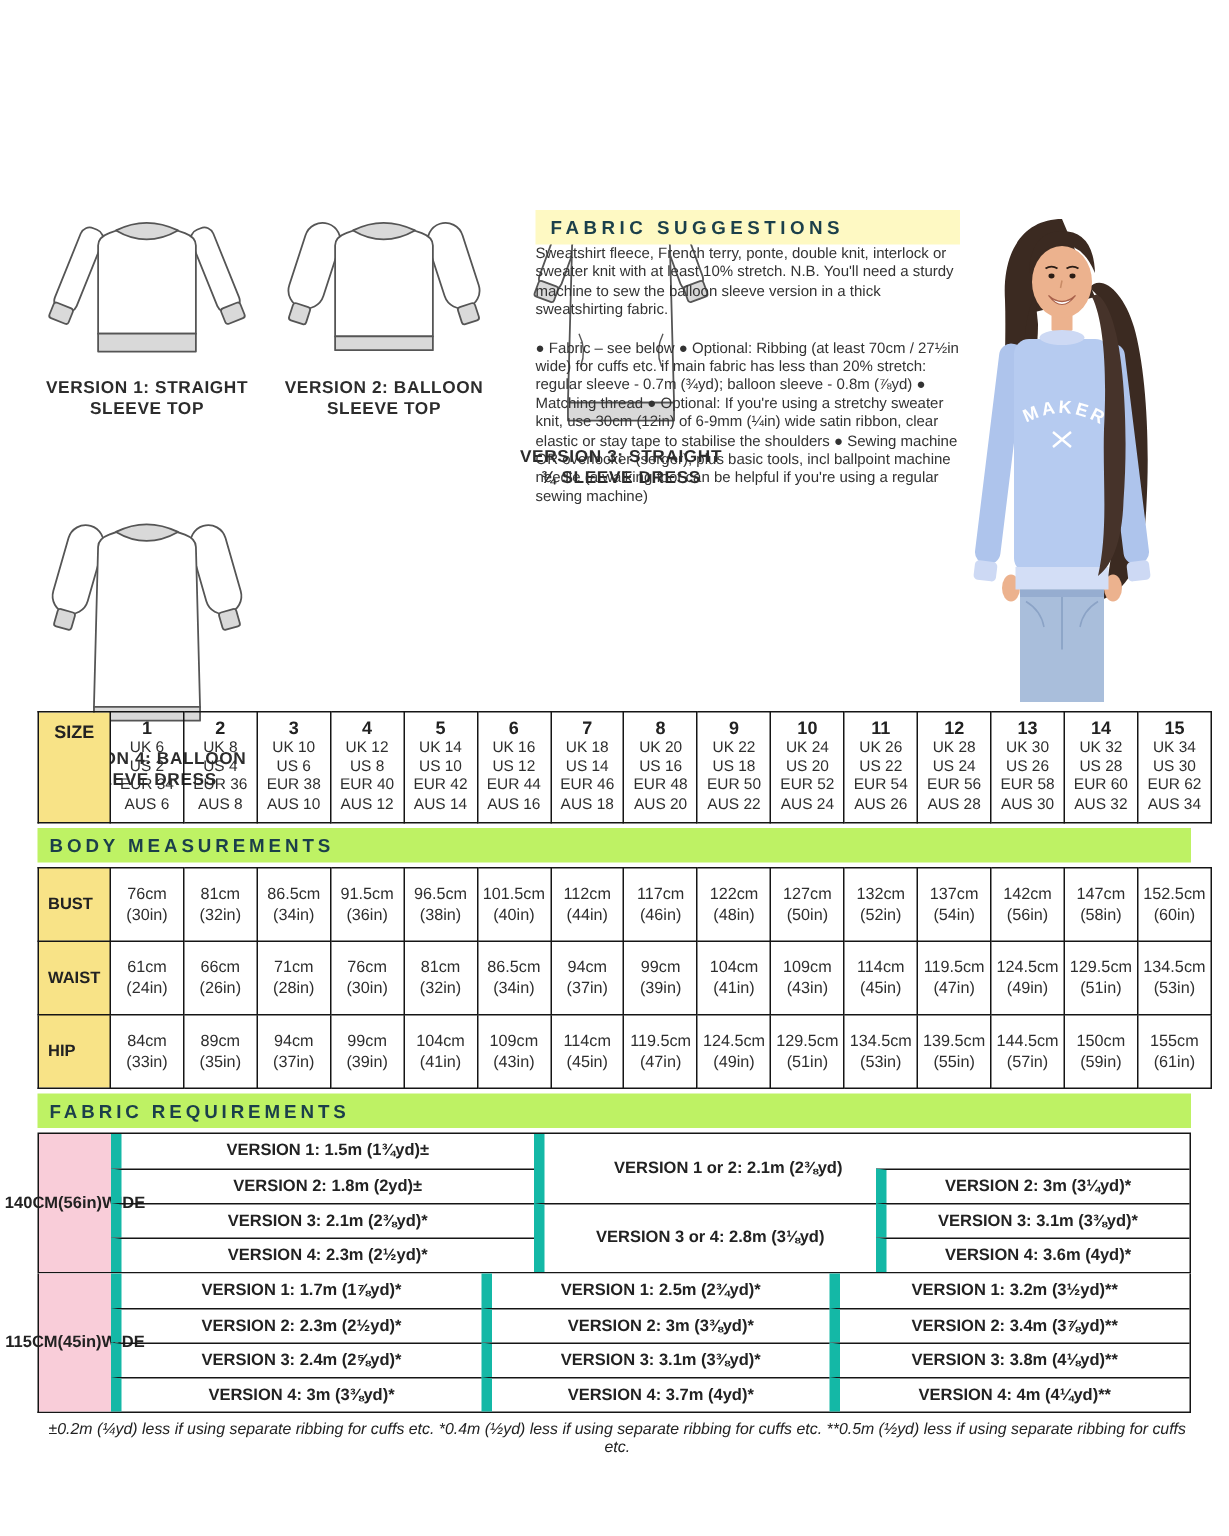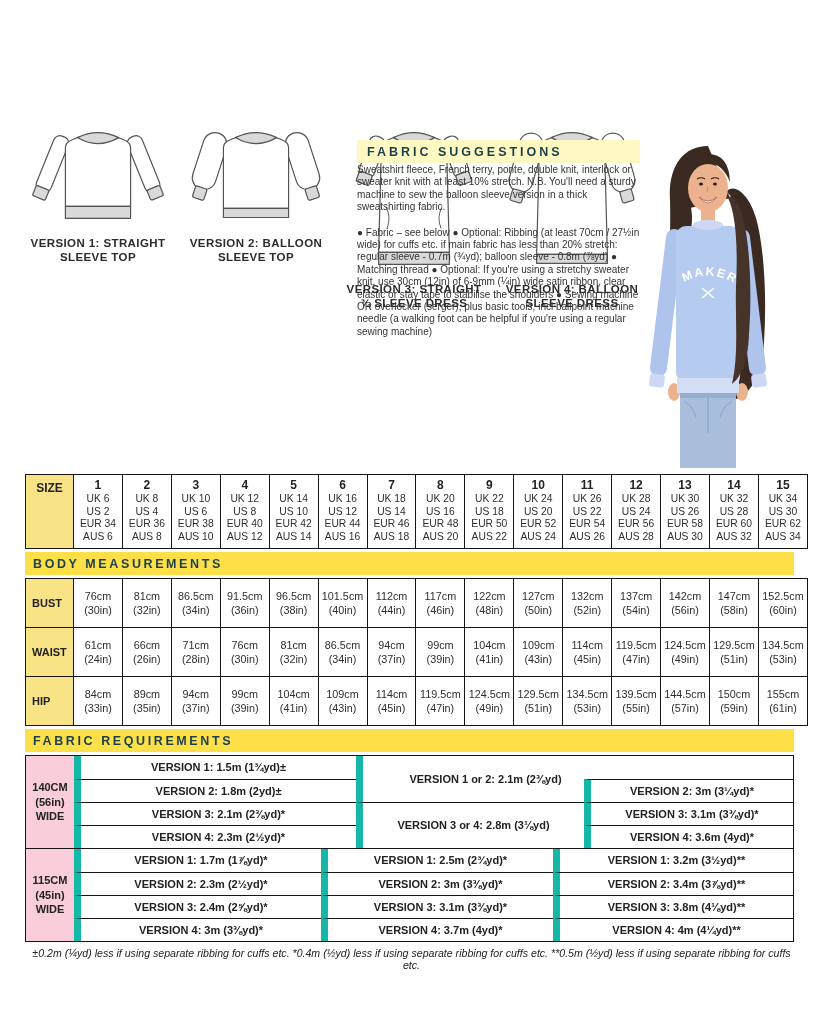--- a/index.html
+++ b/index.html
@@ -1,21 +1,21 @@
 <!DOCTYPE html>
 <html><head>
 <meta charset="utf-8">
 <style>
   html,body{margin:0;padding:0;background:#fff;}
   .page{position:relative;width:819px;height:1024px;background:#ffffff;overflow:hidden;
         font-family:"Liberation Sans",sans-serif;color:#2d2d2d;}
 
   
-  .drawings{position:absolute;left:22px;top:122px;width:336px;display:grid;
-            grid-template-columns:1fr 1fr 1fr 1fr;column-gap:6px;row-gap:12px;}
+  .drawings{position:absolute;left:22px;top:138px;width:336px;display:grid;
+            grid-template-columns:1fr 1fr 1fr;column-gap:6px;row-gap:12px;}
   figure{margin:0;text-align:center;}
   figure svg{display:block;margin:0 auto;}
   figcaption{font-size:11.5px;font-weight:700;letter-spacing:.4px;line-height:1.25;color:#2c2c2c;margin-top:2px;}
   .garment path,.garment rect{stroke:#555;stroke-width:1.3;fill:#fff;stroke-linejoin:round;}
   .garment .rib{fill:#d9d9d9;}
   .garment .thin{fill:none;stroke-width:1;}
 
   
   .middle{position:absolute;left:357px;top:140px;width:283px;}
   .banner{background:#fef9c3;color:#1b3f4a;font-weight:800;font-size:12.5px;
@@ -26,30 +26,30 @@
   .photo{position:absolute;left:640px;top:138px;width:156px;height:334px;}
 
   
   .tables{position:absolute;left:25px;top:474px;width:769px;}
   table{border-collapse:collapse;table-layout:fixed;width:783px;}
   td{border:1px solid #151515;}
   col.lab{width:48px;}
   .corner{background:#f8e387;font-weight:700;font-size:12px;text-align:center;vertical-align:top;padding-top:6px;color:#222;}
   .size-cell{text-align:center;font-size:10.3px;line-height:1.24;padding:3px 0 4px 0;color:#2e2e2e;}
   .size-num{font-size:12px;font-weight:700;color:#222;}
-  .tbanner{background:#fde047;color:#1b3f4a;font-weight:800;font-size:12.5px;
+  .tbanner{background:#bef264;color:#1b3f4a;font-weight:800;font-size:12.5px;
            letter-spacing:2.6px;padding:5px 8px 4px 8px;margin:3px 0;}
   .rowlabel{background:#f8e387;font-weight:700;font-size:11px;padding-left:6px;color:#222;}
   .mcell{text-align:center;font-size:10.8px;line-height:1.3;padding:4px 0;color:#2e2e2e;}
   .mrow td{height:40px;}
 
   .freq{display:grid;border:1.5px solid #151515;background:#fff;}
   .freq140{grid-template-columns:48px 282px 228px 1fr;grid-auto-rows:23px;}
   .freq115{grid-template-columns:48px 247px 232px 1fr;grid-auto-rows:23px;border-top:none;}
-  .flabel{grid-column:1;grid-row:1/5;background:#f9cdd9;display:flex;flex-direction:column;
+  .flabel{grid-column:1;grid-row:1/5;background:#f9cdd9;display:flex;flex-direction:row;
           align-items:center;justify-content:center;font-weight:700;font-size:11px;line-height:1.35;color:#222;}
   .fcell{display:flex;align-items:center;justify-content:center;font-weight:700;font-size:11px;
          color:#222;border-left:7px solid #14b8a6;border-top:1px solid #151515;}
   .c2{grid-column:2;}.c3{grid-column:3;}.c4{grid-column:4;}
   .r1{grid-row:1;}.r2{grid-row:2;}.r3{grid-row:3;}.r4{grid-row:4;}
   .r12{grid-row:1/3;padding-left:24px;}.r34{grid-row:3/5;}
   .noTop{border-top:none;}
 
   .footnote{font-style:italic;font-size:10.6px;font-weight:500;color:#222;text-align:center;margin:5px 0 0 4px;}
 </style>

